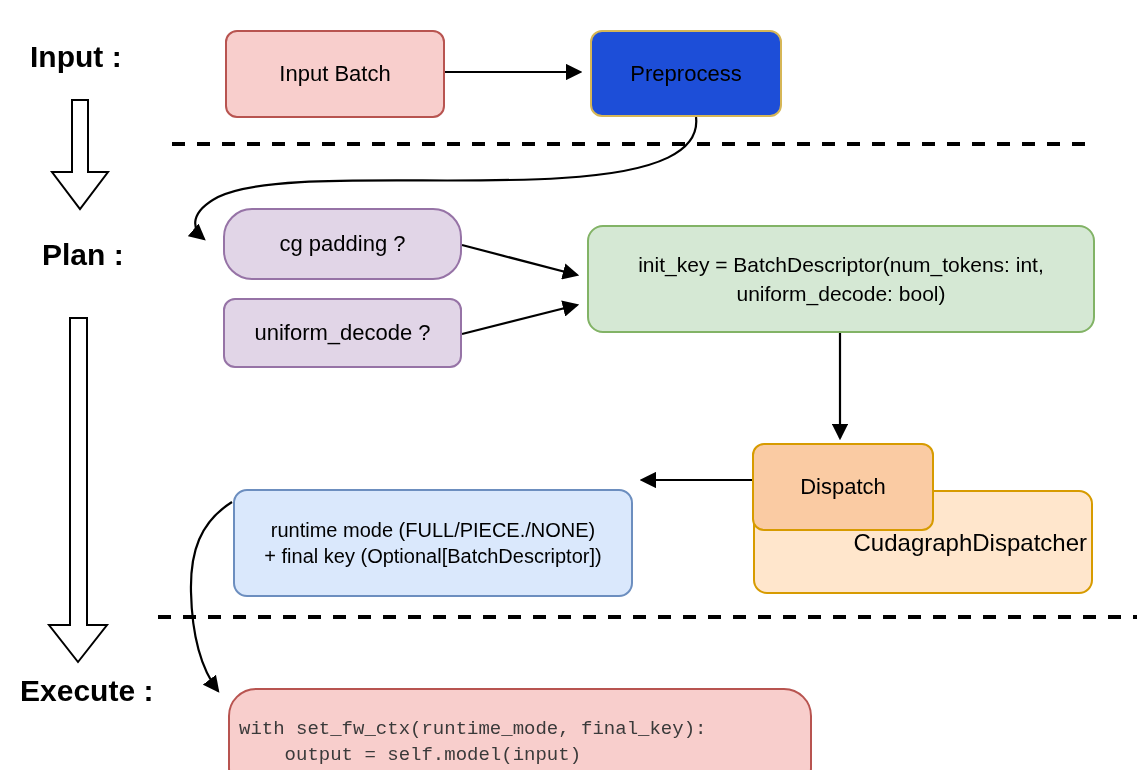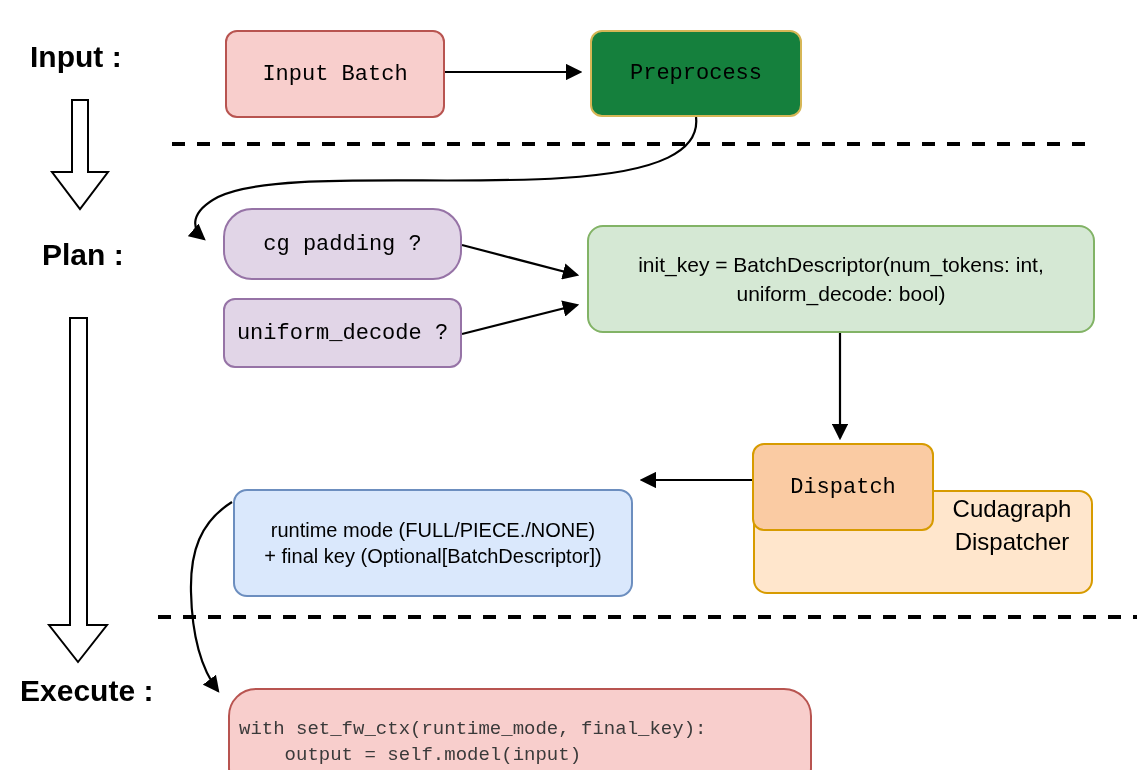--- a/index.html
+++ b/index.html
@@ -13,33 +13,33 @@
   }
   .node{
     position:absolute;box-sizing:border-box;border:2px solid;
     display:flex;flex-direction:column;align-items:center;justify-content:center;
     text-align:center;
   }
   .node .ln{line-height:29px;}
   .r12{border-radius:12px;}
   .r14{border-radius:14px;margin-top:44px;}
   .r16{border-radius:16px;}
-  .fs22{font-size:22px;font-family:Liberation Mono, monospace;}
+  .fs22{font-size:22px;}
   .fs21{font-size:21px;}
   .fs20{font-size:20px;line-height:26px;}
   .fs24{font-size:24px;line-height:33px;}
   .node-code{
     align-items:flex-start;justify-content:center;text-align:left;
     font-family:"Liberation Mono","DejaVu Sans Mono",monospace;
     font-size:19px;line-height:26px;color:#3a3a3a;padding-left:9px;border-radius:28px;
   }
   .code-line{white-space:pre;}
   .cuda-text{
     position:absolute;left:182px;top:0;right:4px;bottom:0;
-    display:flex;flex-direction:column;align-items:center;justify-content:flex-start;
+    display:flex;flex-direction:row;align-items:center;justify-content:flex-end;
   }
 </style>
 </head>
 <body>
 
 <div id="canvas">
 
   <svg id="connectors" viewBox="0 0 1142 770" xmlns="http://www.w3.org/2000/svg">
     <defs>
       <marker id="arrowhead" viewBox="0 0 10 10" refX="8.6" refY="5" markerWidth="7.5" markerHeight="7.5" orient="auto-start-reverse">
@@ -63,21 +63,21 @@
   </svg>
 
   <div class="stage-label" style="left:30px;top:40px;">Input :</div>
   <div class="stage-label" style="left:42px;top:238px;">Plan :</div>
   <div class="stage-label" style="left:20px;top:674px;">Execute :</div>
 
   <div class="node r12 fs22" style="left: 225px; top: 30px; width: 220px; height: 88px; background-color: rgb(248, 206, 204); border-color: rgb(184, 84, 80);">
     <span>Input Batch</span>
   </div>
 
-  <div class="node r12 fs22" style="left: 590px; top: 30px; width: 212px; height: 87px; background-color: #15803d; border-color: rgb(214, 182, 86);">
+  <div class="node r12 fs22" style="left: 590px; top: 30px; width: 192px; height: 87px; background-color: #1d4ed8; border-color: rgb(214, 182, 86);">
     <span>Preprocess</span>
   </div>
 
   <div class="node r12 fs22" style="left: 223px; top: 208px; width: 239px; height: 72px; background-color: rgb(225, 213, 231); border-color: rgb(150, 115, 166); border-radius: 29px;">
     <span>cg padding ?</span>
   </div>
 
   <div class="node r12 fs22" style="left: 223px; top: 298px; width: 239px; height: 70px; background-color: rgb(225, 213, 231); border-color: rgb(150, 115, 166);">
     <span>uniform_decode ?</span>
   </div>

